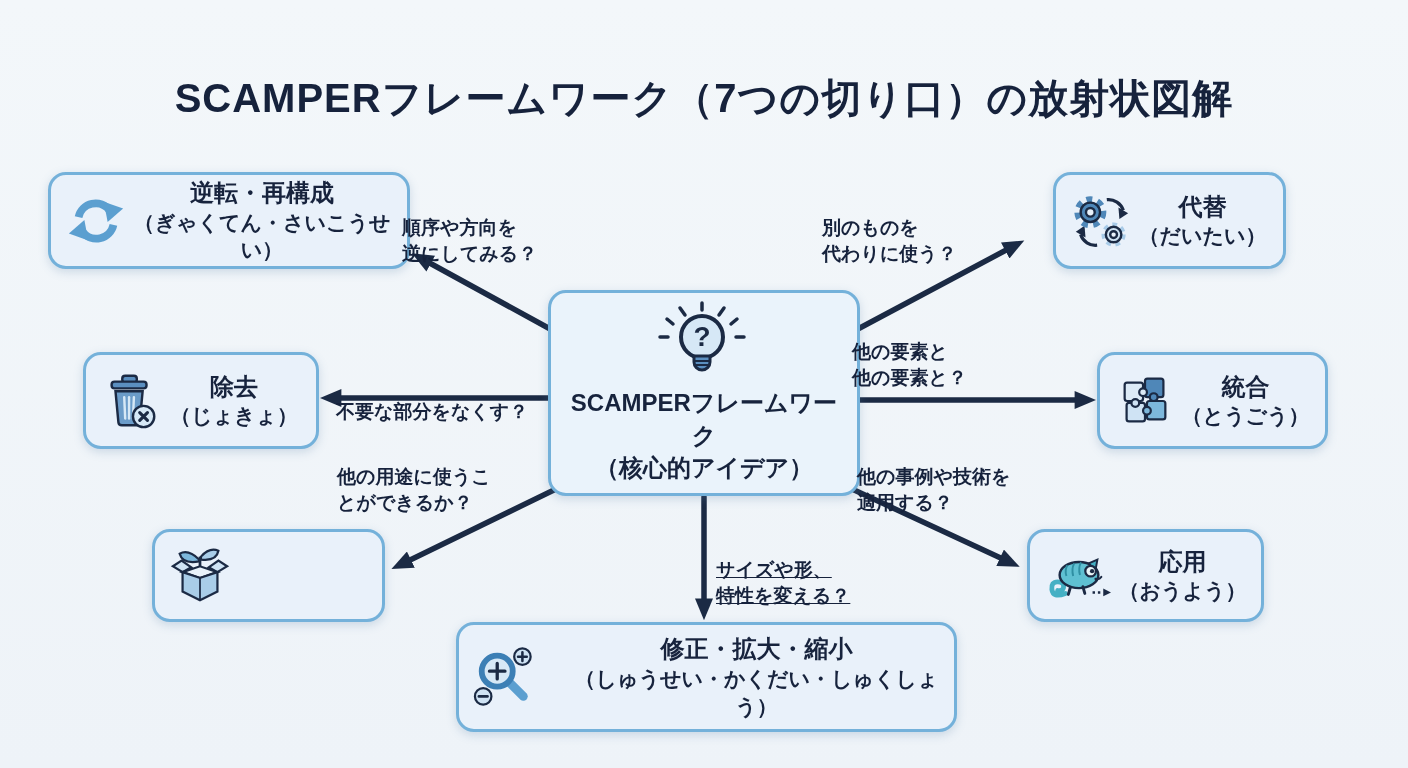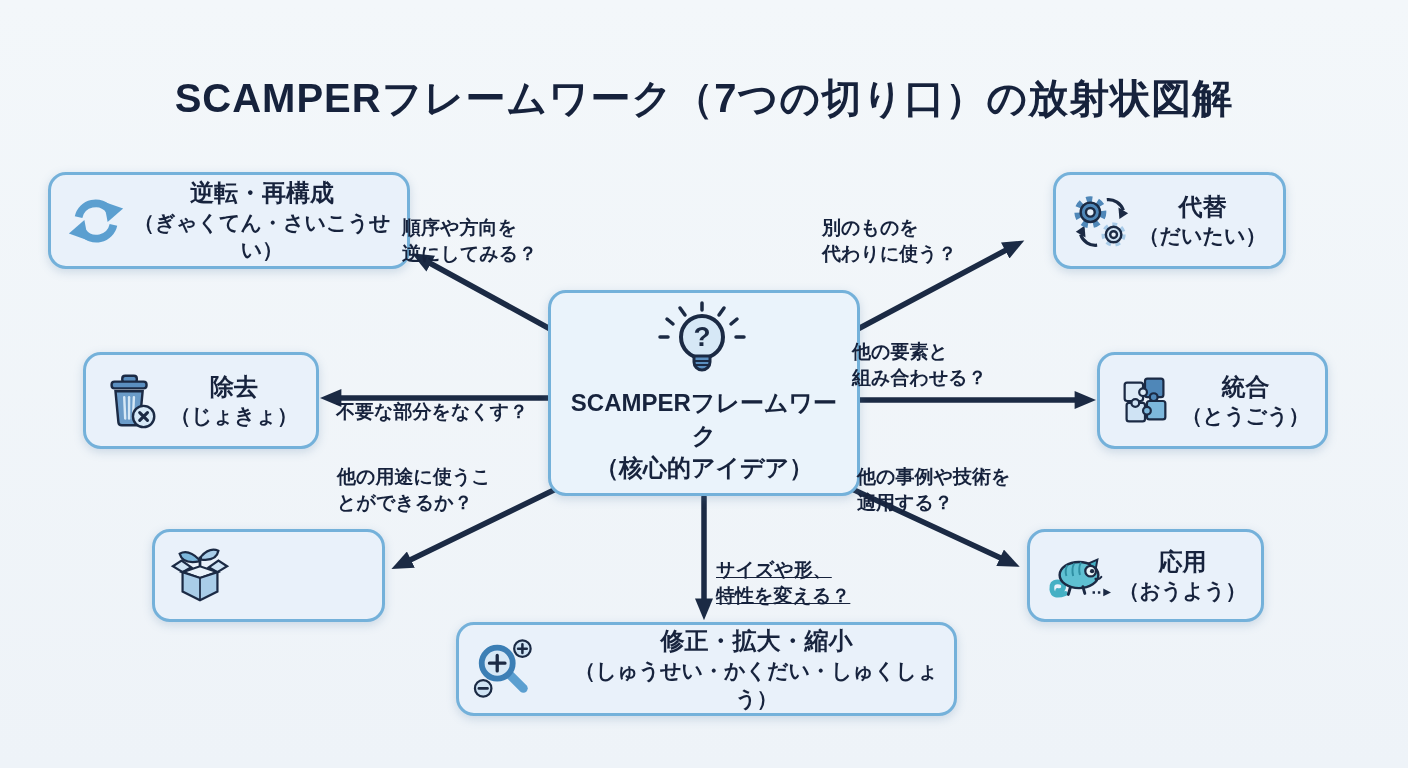--- a/index.html
+++ b/index.html
@@ -24,21 +24,21 @@
   .node .icon{flex:0 0 auto;display:flex;align-items:center;justify-content:center;margin-right:4px;}
   .ntext{flex:1;text-align:center;font-weight:700;line-height:1.32;}
   .ntext .nlabel{font-size:24px;}
   .ntext .nreading{font-size:21px;}
   #node-reverse{left:48px;top:172px;width:362px;height:97px;}
   #node-substitute{left:1028px;top:172px;width:233px;height:97px;margin-left:25px;}
   #node-eliminate{left:83px;top:352px;width:236px;height:97px;}
   #node-combine{left:1097px;top:352px;width:231px;height:97px;}
   #node-put{left:152px;top:529px;width:233px;height:93px;}
   #node-adapt{left:1027px;top:529px;width:237px;height:93px;}
-  #node-modify{left:456px;top:622px;width:501px;height:94px;gap:34px;}
+  #node-modify{left:456px;top:622px;width:501px;height:110px;gap:34px;}
   #node-center{
     left:548px;top:290px;width:312px;height:206px;
     flex-direction:column;justify-content:center;padding:10px 12px;
     background:#eaf3fb;
   }
   #node-center .cline{font-weight:800;font-size:24px;line-height:1.35;text-align:center;}
   .q{
     position:absolute;font-weight:700;font-size:19px;color:#16223c;
     line-height:1.38;
   }
@@ -237,21 +237,21 @@
   </div>
   <div class="q" id="q-substitute">
     <div>別のものを</div>
     <div>代わりに使う？</div>
   </div>
   <div class="q" id="q-eliminate">
     <div>不要な部分をなくす？</div>
   </div>
   <div class="q" id="q-combine">
     <div>他の要素と</div>
-    <div>組み合わせる？</div>
+    <div>他の要素と？</div>
   </div>
   <div class="q" id="q-put">
     <div>他の用途に使うこ</div>
     <div>とができるか？</div>
   </div>
   <div class="q" id="q-adapt">
     <div>他の事例や技術を</div>
     <div>適用する？</div>
   </div>
   <div class="q" id="q-modify">

